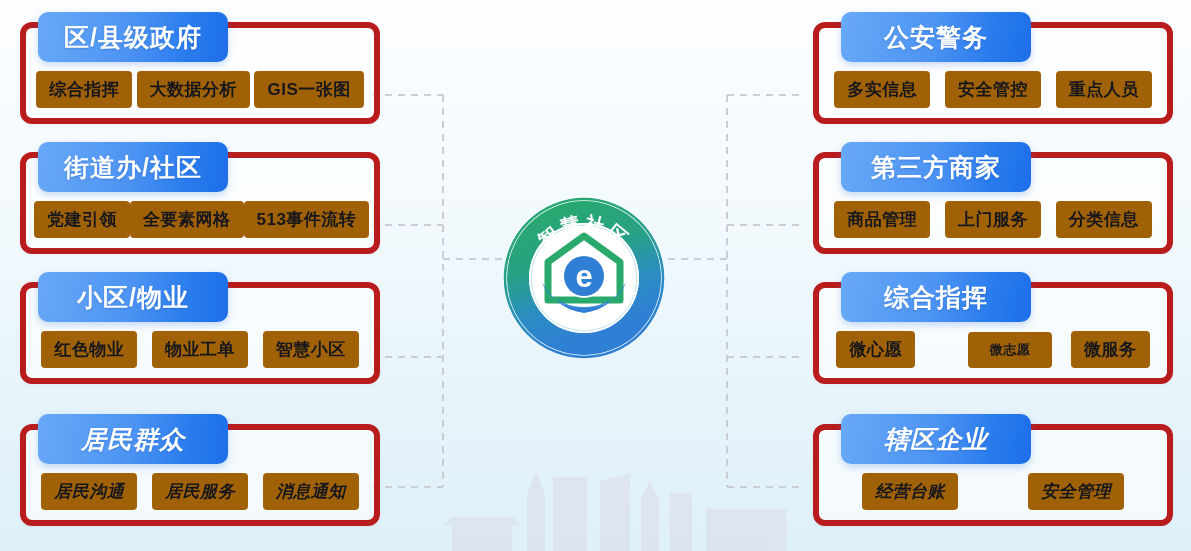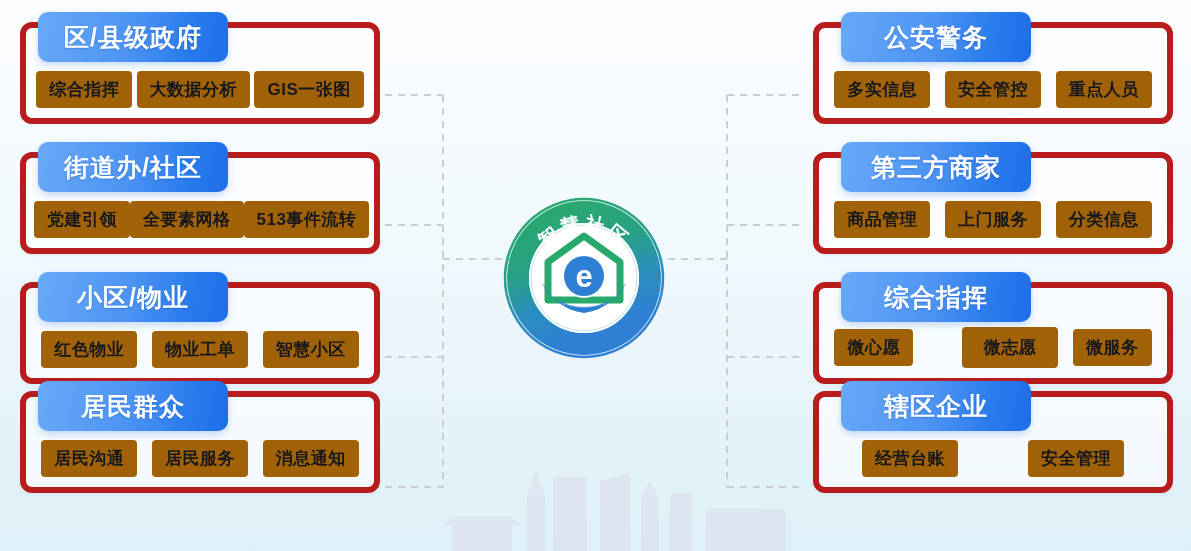--- a/index.html
+++ b/index.html
@@ -51,21 +51,21 @@
     width: 360px;
     height: 102px;
     background: rgba(255,255,255,0.62);
     border: 6px solid #b91c1c;
     border-radius: 12px;
     box-shadow: 0 1px 4px rgba(120,140,170,0.07);
   }
   .card.r0 { top: 22px; }
   .card.r1 { top: 152px; }
   .card.r2 { top: 282px; }
-  .card.r3 { top: 391px; }
+  .card.r3 { top: 424px; font-style: italic; }
 
   .card-title {
     position: absolute;
     top: -16px;
     left: 12px;
     height: 50px;
     min-width: 190px;
     padding: 0 20px;
     display: flex;
     align-items: center;
@@ -96,21 +96,21 @@
   .tag {
     background: #a16207;
     border-radius: 4px;
     color: #15171c;
     font-size: 17px;
     font-weight: bold;
     padding: 7px 13px;
     white-space: nowrap;
     letter-spacing: .5px;
   }
-  .tag.small { font-size: 17px; padding: 9px 22px; margin-left: 34px; }
+  .tag.small { font-size: 13px; padding: 9px 22px; margin-left: 34px; }
 
   
   .logo-wrap {
     position: absolute;
     left: 502px;
     top: 196px;
     width: 164px;
     height: 164px;
     z-index: 5;
   }

